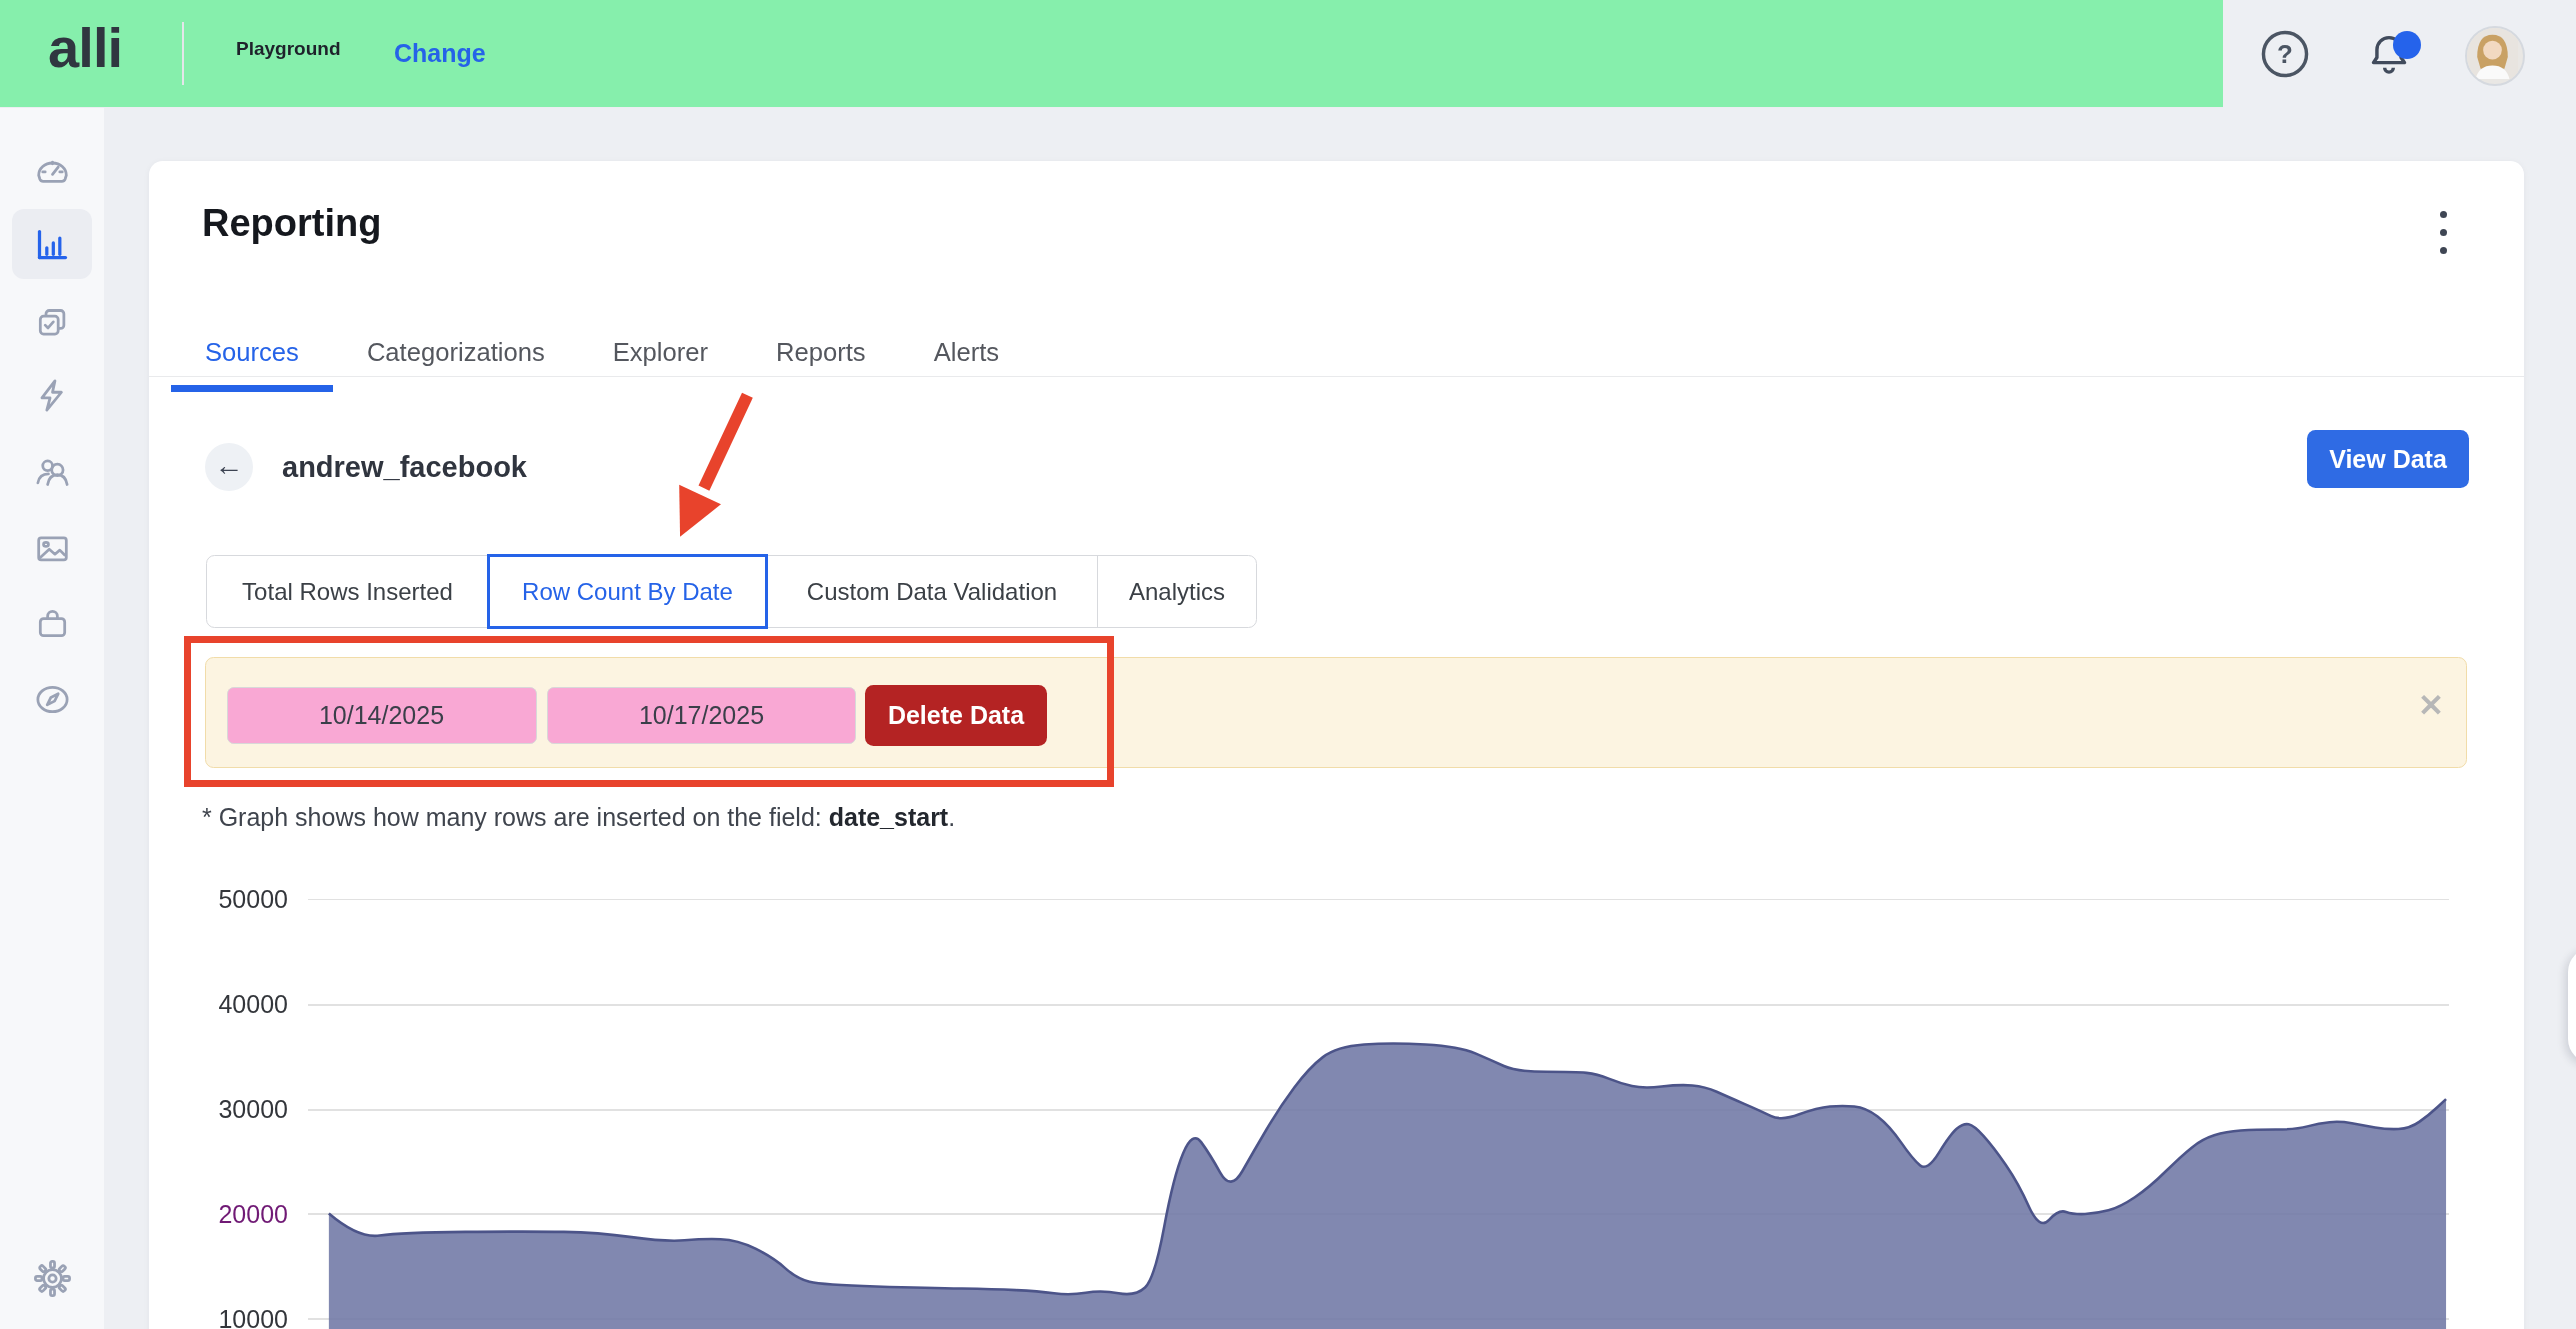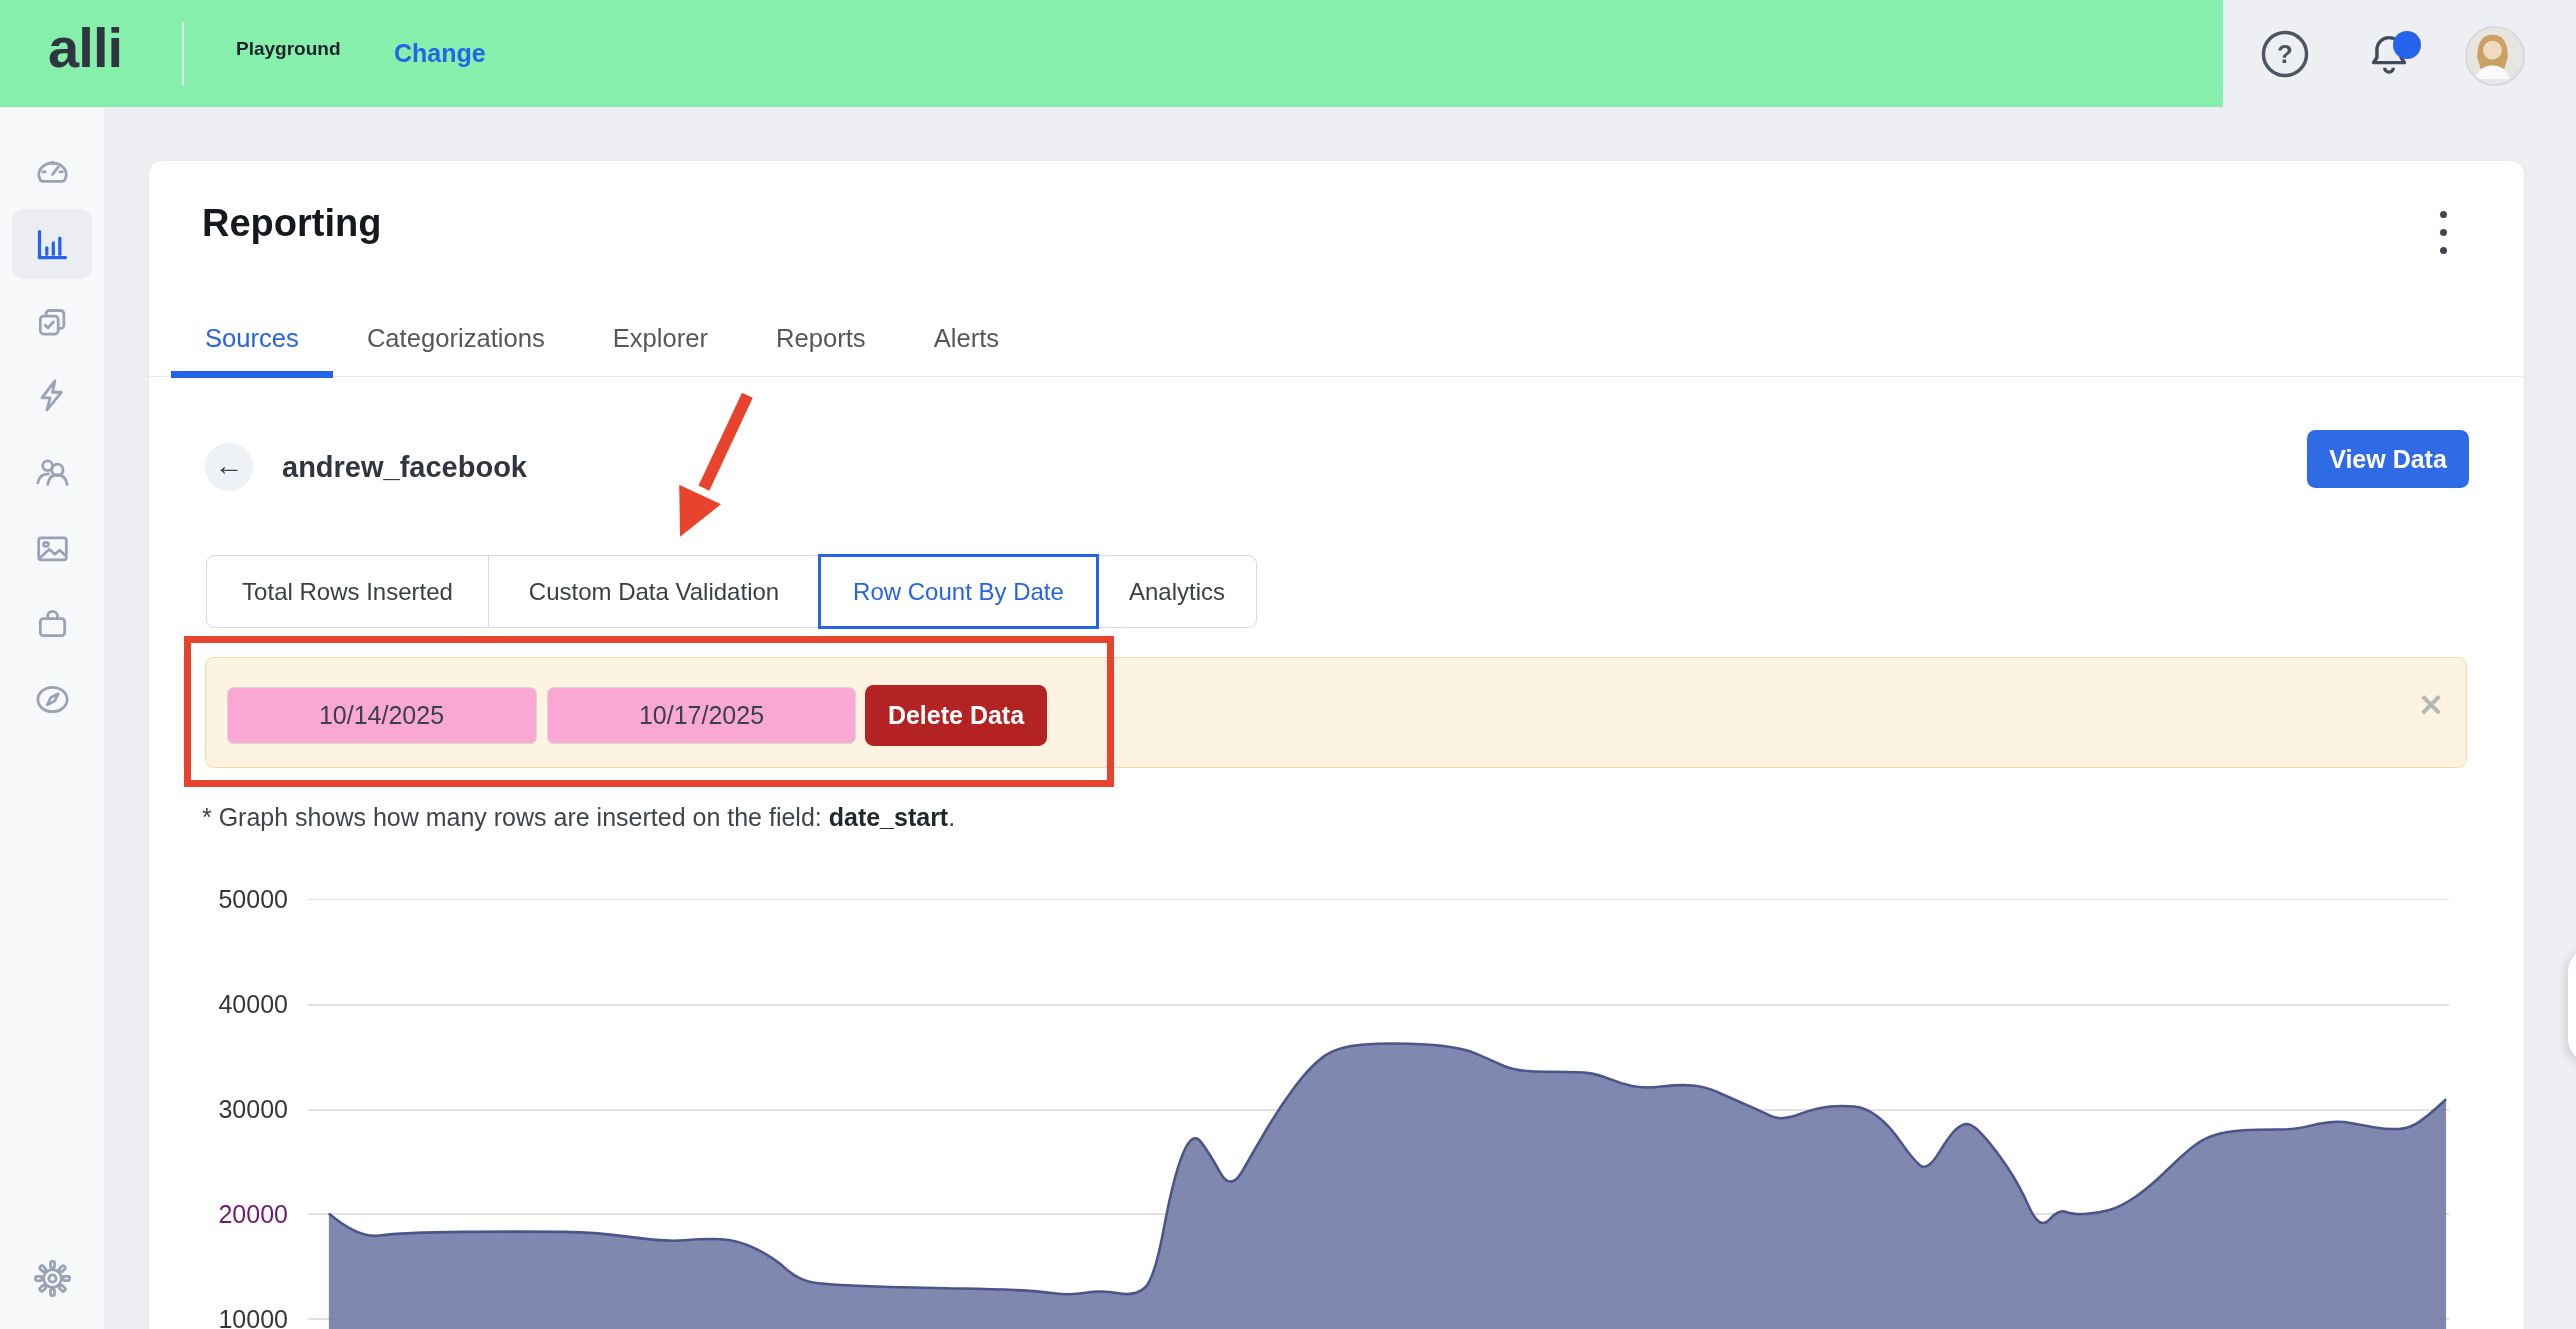--- a/index.html
+++ b/index.html
@@ -28,21 +28,21 @@
 
   
   .card{position:absolute;left:149px;top:161px;width:2375px;height:1212px;background:#ffffff;
     border-radius:13.7px;box-shadow:0 1.7px 6.8px rgba(25,30,50,.05);}
   .page-title{position:absolute;left:53px;top:41px;font-size:38px;font-weight:600;color:#15181e;}
   .kebab{position:absolute;left:2274px;top:44px;width:41px;height:55px;cursor:pointer;
     display:flex;flex-direction:column;align-items:center;justify-content:center;gap:10.2px;}
   .kebab i{width:7.7px;height:7.7px;border-radius:50%;background:#3f4654;}
 
   .tabrow{position:absolute;left:0;top:145px;width:2375px;height:70px;border-bottom:1.7px solid #e9eaec;}
-  .tabs{position:absolute;left:22px;top:0;height:70px;display:flex;}
+  .tabs{position:absolute;left:22px;top:14px;height:70px;display:flex;}
   .tab{position:relative;padding:0 34px;height:70px;line-height:65px;font-size:25.6px;color:#54575e;cursor:pointer;}
   .tab.active{color:#2563e8;}
   .tab.active::after{content:"";position:absolute;left:0;right:0;bottom:-1.7px;height:6.8px;background:#2563e8;}
 
   .back-btn{position:absolute;left:56px;top:282px;width:48px;height:48px;border-radius:50%;
     background:#eef1f5;display:flex;align-items:center;justify-content:center;cursor:pointer;}
   .back-btn span{font-size:29px;color:#3c4352;line-height:1;margin-top:-3.4px;}
   .source-name{position:absolute;left:133px;top:290px;font-size:29px;font-weight:700;color:#30353f;}
   .view-data{position:absolute;left:2158px;top:269px;width:162px;height:58px;background:#2f6be4;
     border:none;border-radius:8.5px;color:#ffffff;font-size:25px;font-weight:700;cursor:pointer;
@@ -222,22 +222,22 @@
     </div>
 
     <div class="back-btn">
       <span>←</span>
     </div>
     <div class="source-name">andrew_facebook</div>
     <button class="view-data">View Data</button>
 
     <div class="subtabs">
       <div class="subtab" style="width:281px;">Total Rows Inserted</div>
+      <div class="subtab active" style="width:278px;">Row Count By Date</div>
       <div class="subtab" style="width:331px;">Custom Data Validation</div>
-      <div class="subtab active" style="width:278px;">Row Count By Date</div>
       <div class="subtab" style="width:159px;">Analytics</div>
     </div>
 
     <svg class="anno-arrow" viewBox="0 0 160 210">
       <line x1="101" y1="19" x2="50" y2="128" stroke="#e8432c" stroke-width="14"></line>
       <polygon points="21,124 70,147 22,185" fill="#e8432c"></polygon>
     </svg>
     <div class="anno-rect"></div>
 
     <div class="banner">

